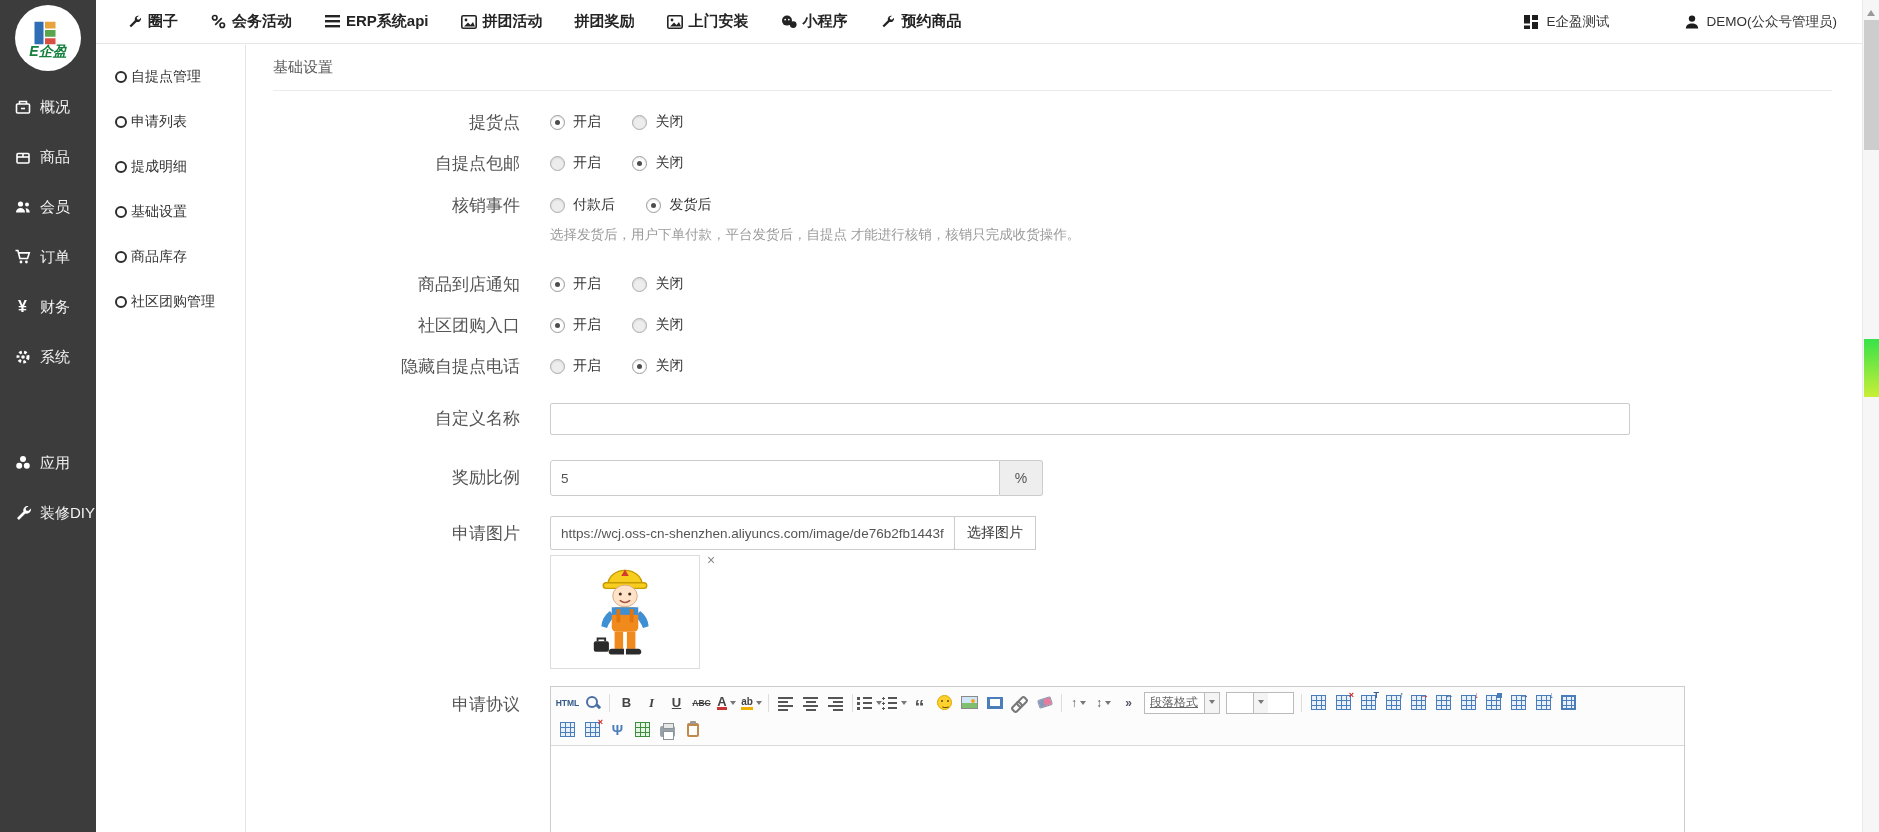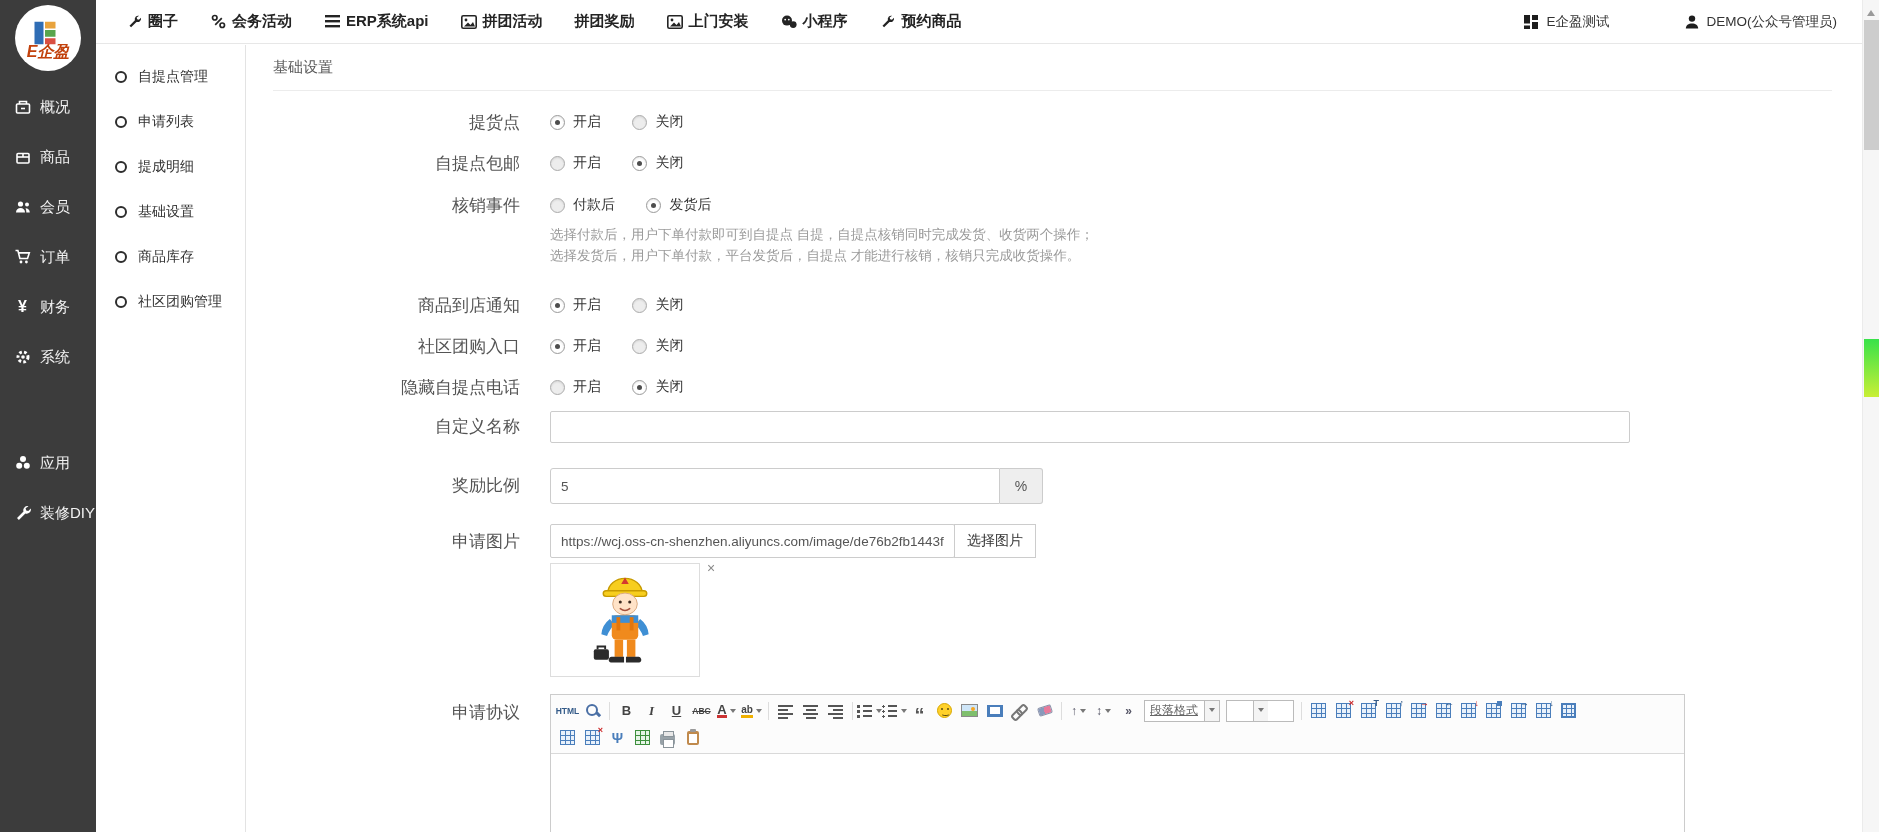--- a/index.html
+++ b/index.html
@@ -3,21 +3,21 @@
 <meta charset="utf-8">
 <style>
   html,body{margin:0;padding:0;width:1879px;height:832px;overflow:hidden;background:#fff;
     font-family:"Liberation Sans","DejaVu Sans",sans-serif;}
   *{box-sizing:border-box;}
 
   
   .sidebar{position:absolute;left:0;top:0;width:96px;height:832px;background:#3c3c3c;z-index:4;}
   .logo-circle{position:absolute;left:15px;top:5px;width:66px;height:66px;border-radius:50%;
     background:#fff;display:flex;flex-direction:column;align-items:center;justify-content:center;}
-  .logo-text{font-size:16px;font-weight:bold;font-style:italic;color:#c2410c;line-height:11px;}
+  .logo-text{font-size:14px;font-weight:bold;font-style:italic;color:#15803d;line-height:11px;}
   .side-nav{position:absolute;top:82px;left:0;right:0;}
   .side-nav2{position:absolute;top:438px;left:0;right:0;}
   .side-item{height:50px;display:flex;align-items:center;padding-left:13px;gap:8px;cursor:pointer;}
   .side-item .lbl{color:#f2f2f2;font-size:15px;white-space:nowrap;}
   .side-ico{width:19px;height:19px;display:inline-flex;align-items:center;justify-content:center;flex:0 0 auto;}
   .side-ico svg{display:block;}
   .yen{color:#fff;font-size:16px;font-weight:bold;}
 
   
   .topbar{position:absolute;left:96px;top:0;right:0;height:44px;background:#fff;
@@ -26,21 +26,21 @@
   .tnav-item{display:flex;align-items:center;gap:6px;cursor:pointer;}
   .tnav-item .lbl{font-size:15px;font-weight:bold;color:#242424;white-space:nowrap;}
   .tico{width:16px;height:16px;display:inline-flex;align-items:center;justify-content:center;}
   .topbar-right{margin-left:auto;display:flex;align-items:center;gap:38px;padding-right:42px;}
   .tr-item{display:flex;align-items:center;gap:7px;cursor:pointer;padding-left:36px;}
   .tr-item .lbl{font-size:13.5px;color:#333;white-space:nowrap;}
 
   
   .submenu{position:absolute;left:96px;top:45px;width:150px;bottom:0;background:#fff;
     border-right:1px solid #e3e3e3;padding-top:9px;z-index:2;}
-  .sub-item{height:45px;display:flex;align-items:center;padding-left:19px;gap:11px;cursor:pointer;}
+  .sub-item{height:45px;display:flex;align-items:center;padding-left:19px;gap:4px;cursor:pointer;}
   .sub-item .ring{width:12px;height:12px;border:2px solid #2d2d2d;border-radius:50%;flex:0 0 auto;}
   .sub-item .lbl{font-size:14px;color:#333;white-space:nowrap;}
 
   
   .panel{position:absolute;left:247px;top:45px;right:17px;bottom:0;background:#fff;padding:13px 0 0 26px;}
   .page-title{font-size:15px;color:#595959;}
   .panel hr{border:none;border-top:1px solid #ececec;margin:13px 30px 0 0;}
   .form{margin-top:22px;}
   .frow{display:flex;align-items:flex-start;}
   .flabel{width:247px;text-align:right;font-size:17px;color:#545454;line-height:20px;flex:0 0 auto;white-space:nowrap;}
@@ -410,21 +410,20 @@
           <span class="opt">
               <span class="radio"></span>
               <span class="lbl">付款后</span>
             </span>
           <span class="opt">
               <span class="radio on"></span>
               <span class="lbl">发货后</span>
             </span>
         </div>
         <div class="help">
-          <div>选择付款后，用户下单付款即可到自提点 自提，自提点核销同时完成发货、收货两个操作；</div>
           <div>选择发货后，用户下单付款，平台发货后，自提点 才能进行核销，核销只完成收货操作。</div>
         </div>
       </div>
     </div>
 
     <div class="frow" style="margin-bottom:21px;">
       <div class="flabel">商品到店通知</div>
       <div class="fctl rrow">
         <span class="opt">
             <span class="radio on"></span>
@@ -444,21 +443,21 @@
             <span class="radio on"></span>
             <span class="lbl">开启</span>
           </span>
         <span class="opt">
             <span class="radio"></span>
             <span class="lbl">关闭</span>
           </span>
       </div>
     </div>
 
-    <div class="frow" style="margin-bottom:13px;">
+    <div class="frow" style="margin-bottom:26px;">
       <div class="flabel">隐藏自提点电话</div>
       <div class="fctl rrow">
         <span class="opt">
             <span class="radio"></span>
             <span class="lbl">开启</span>
           </span>
         <span class="opt">
             <span class="radio on"></span>
             <span class="lbl">关闭</span>
           </span>

